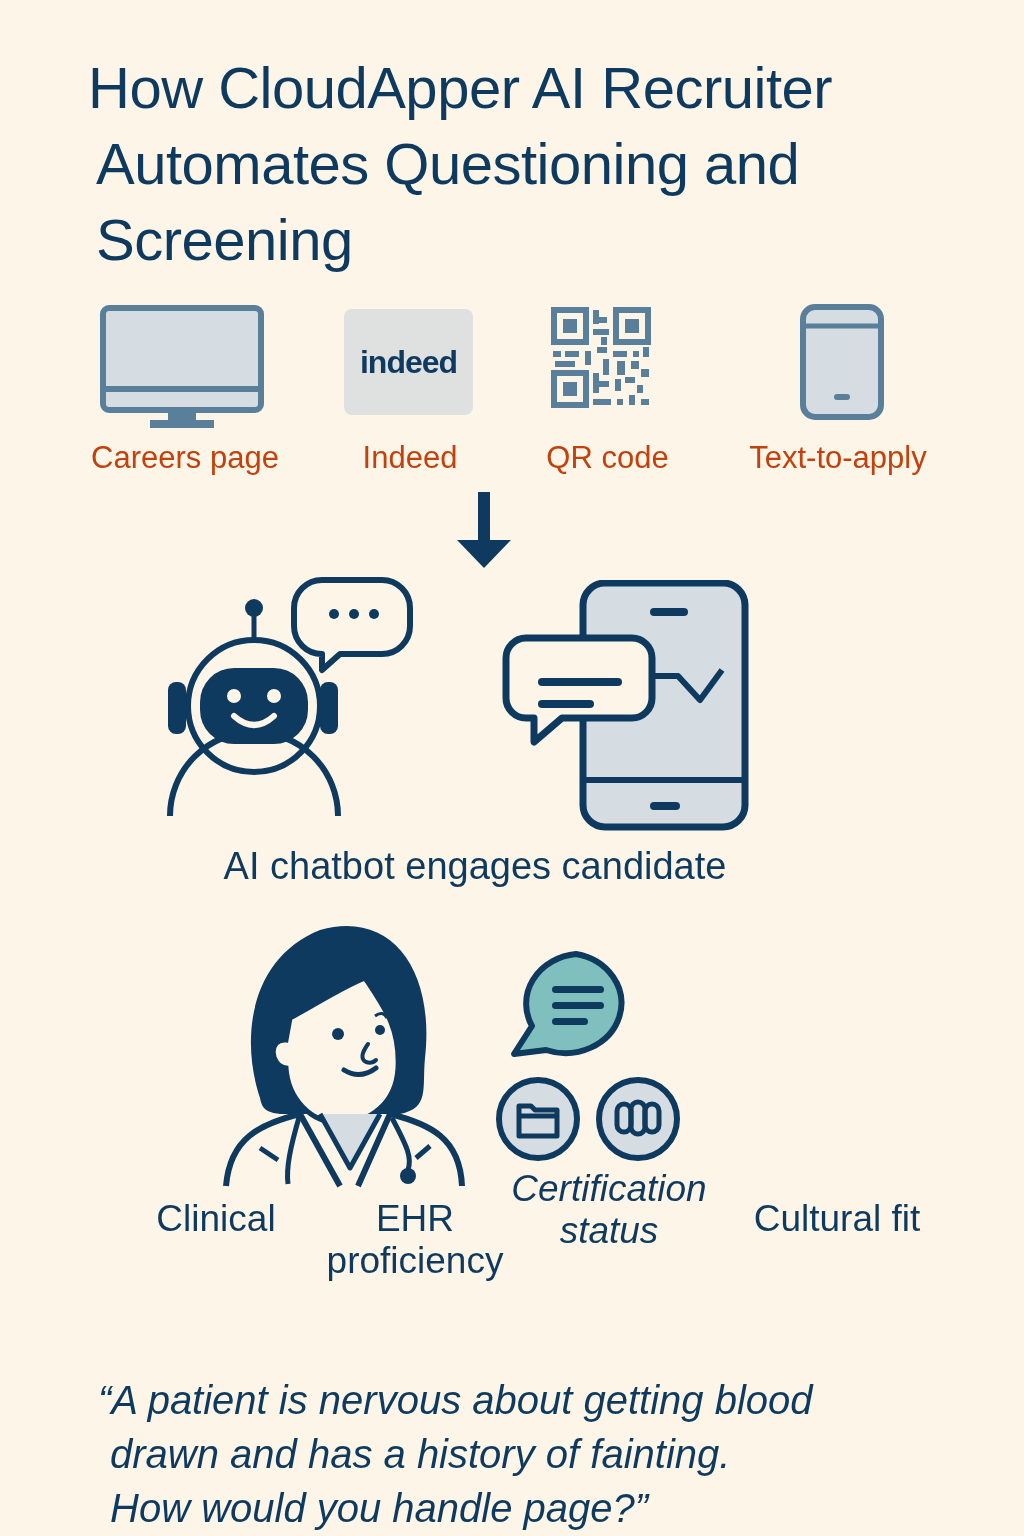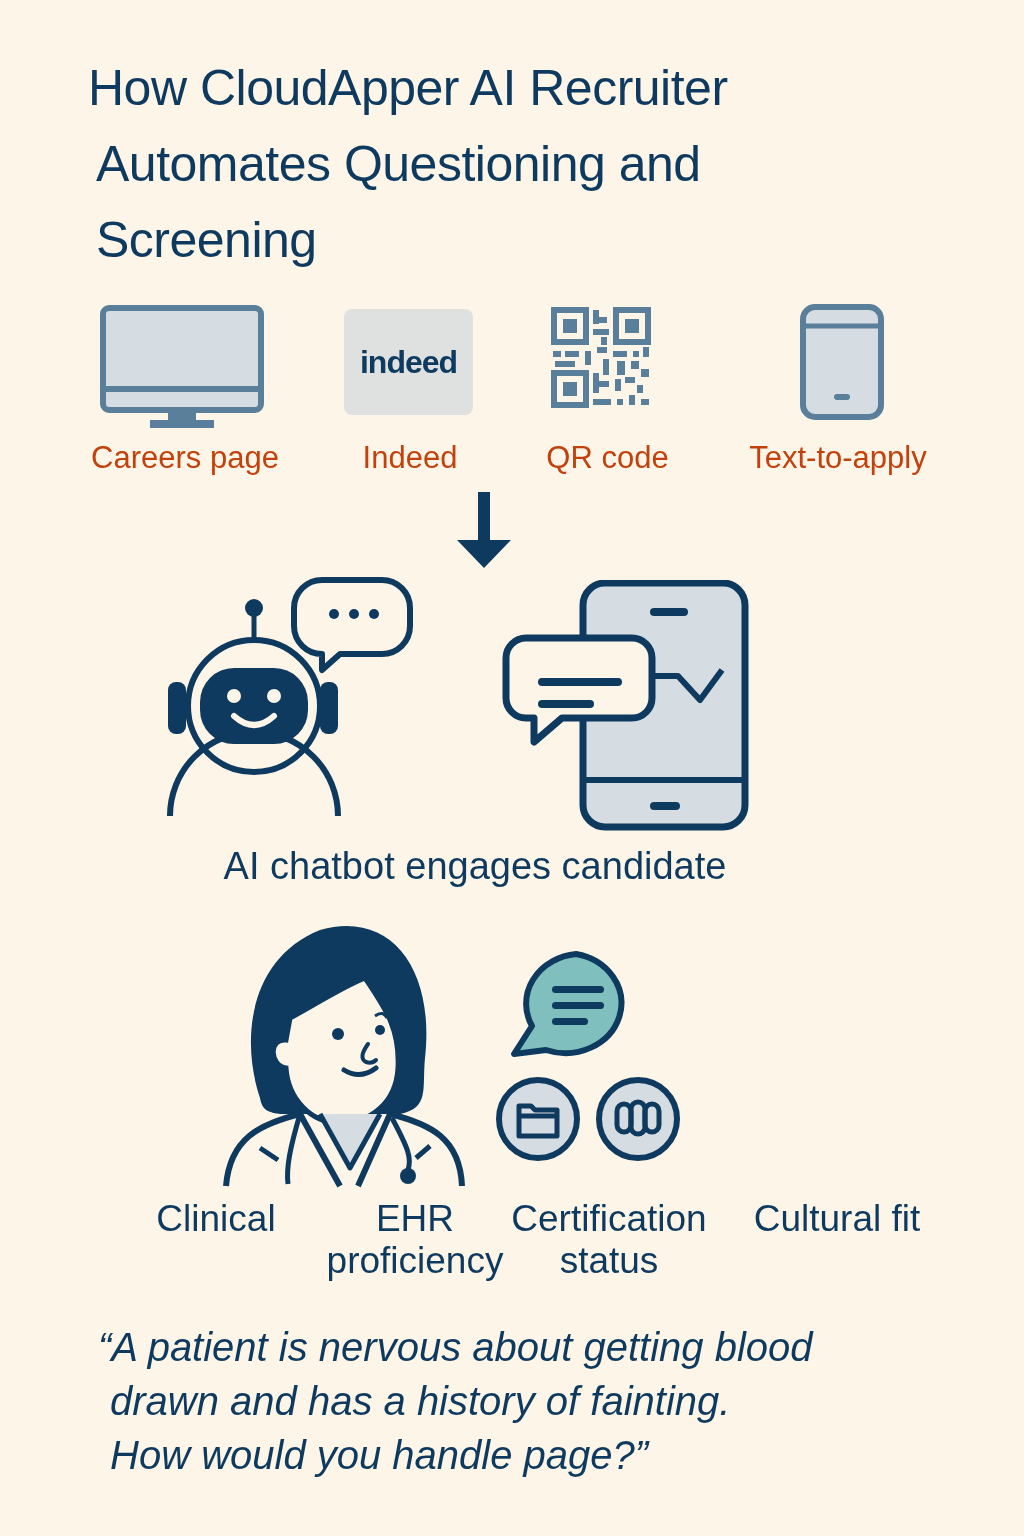--- a/index.html
+++ b/index.html
@@ -7,39 +7,39 @@
       width: 1024px; height: 1536px;
       background: #fdf6e8;
       font-family: "Liberation Sans", sans-serif;
       color: #0f3a5f;
       position: relative;
       overflow: hidden;
     }
     .abs { position: absolute; }
     .title {
       left: 88px; top: 50px; width: 880px;
-      font-size: 50px; line-height: 76px; font-weight: 400;
+      font-size: 58px; line-height: 76px; font-weight: 400;
       color: #0f3a5f; letter-spacing: -0.5px;
     }
     .title span { display: block; }
     .title .l2, .title .l3 { padding-left: 8px; }
     .src-label {
       font-size: 31px; color: #c2410c; text-align: center;
       white-space: nowrap;
     }
     .mid-caption {
       left: 140px; top: 840px; width: 670px; text-align: center;
       font-size: 38px; line-height: 52px; color: #0f3a5f;
     }
     .crit-label {
       font-size: 37px; line-height: 42px; color: #0f3a5f; text-align: center;
       white-space: nowrap;
     }
     .quote {
-      left: 98px; top: 1320px; width: 860px;
+      left: 98px; top: 1373px; width: 860px;
       font-size: 40px; line-height: 54px; font-style: italic; color: #0f3a5f;
     }
     .quote span { display: block; }
     .quote .ind { padding-left: 12px; }
     svg { display: block; }
   </style>
 </head>
 <body>
 
 <div class="abs title">
@@ -212,21 +212,21 @@
   </svg>
 </div>
 
 <div class="abs crit-label" style="left:118px; top:1198px; width:196px;">
   <div>Clinical</div>
 </div>
 <div class="abs crit-label" style="left:322px; top:1198px; width:186px;">
   <div>EHR</div>
   <div>proficiency</div>
 </div>
-<div class="abs crit-label" style="left:500px; top:1198px; width:218px;">
+<div class="abs crit-label" style="left:500px; top:1168px; width:218px;font-style:italic;">
   <div>Certification</div>
   <div>status</div>
 </div>
 <div class="abs crit-label" style="left:740px; top:1198px; width:194px;">
   <div>Cultural fit</div>
 </div>
 
 <div class="abs quote">
   <span>“A patient is nervous about getting blood</span>
   <span class="ind">drawn and has a history of fainting.</span>

